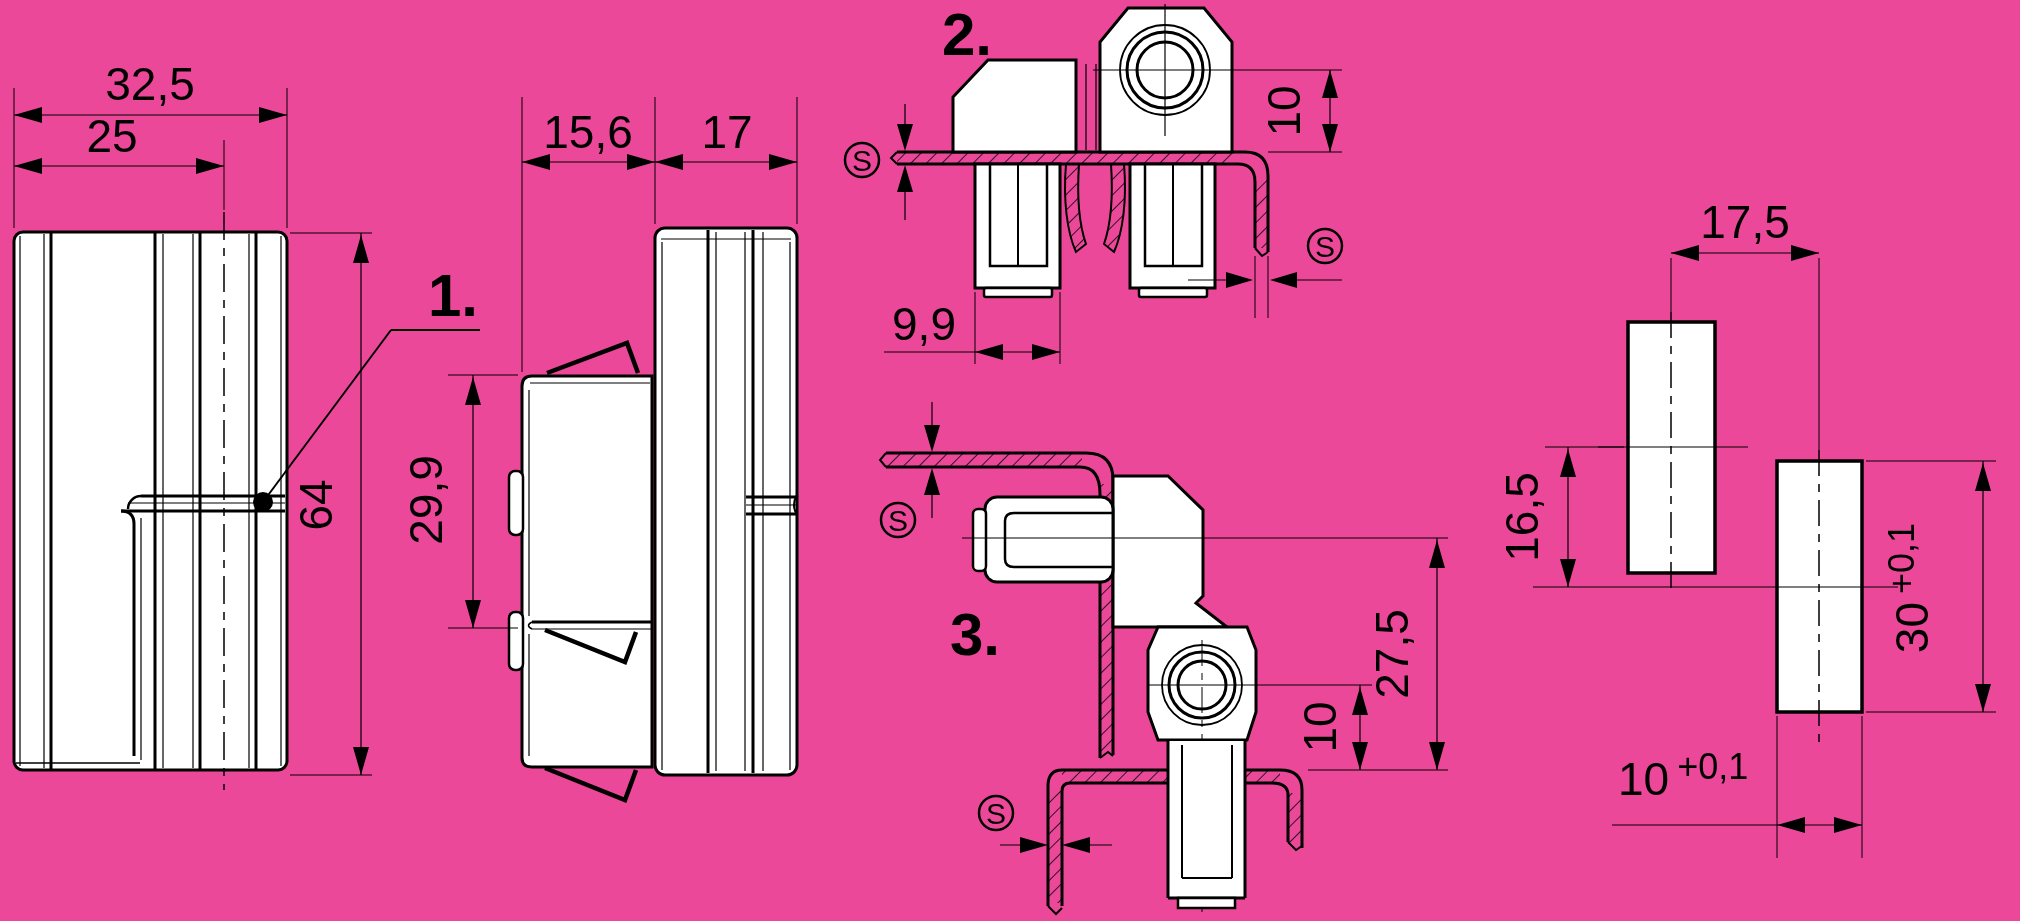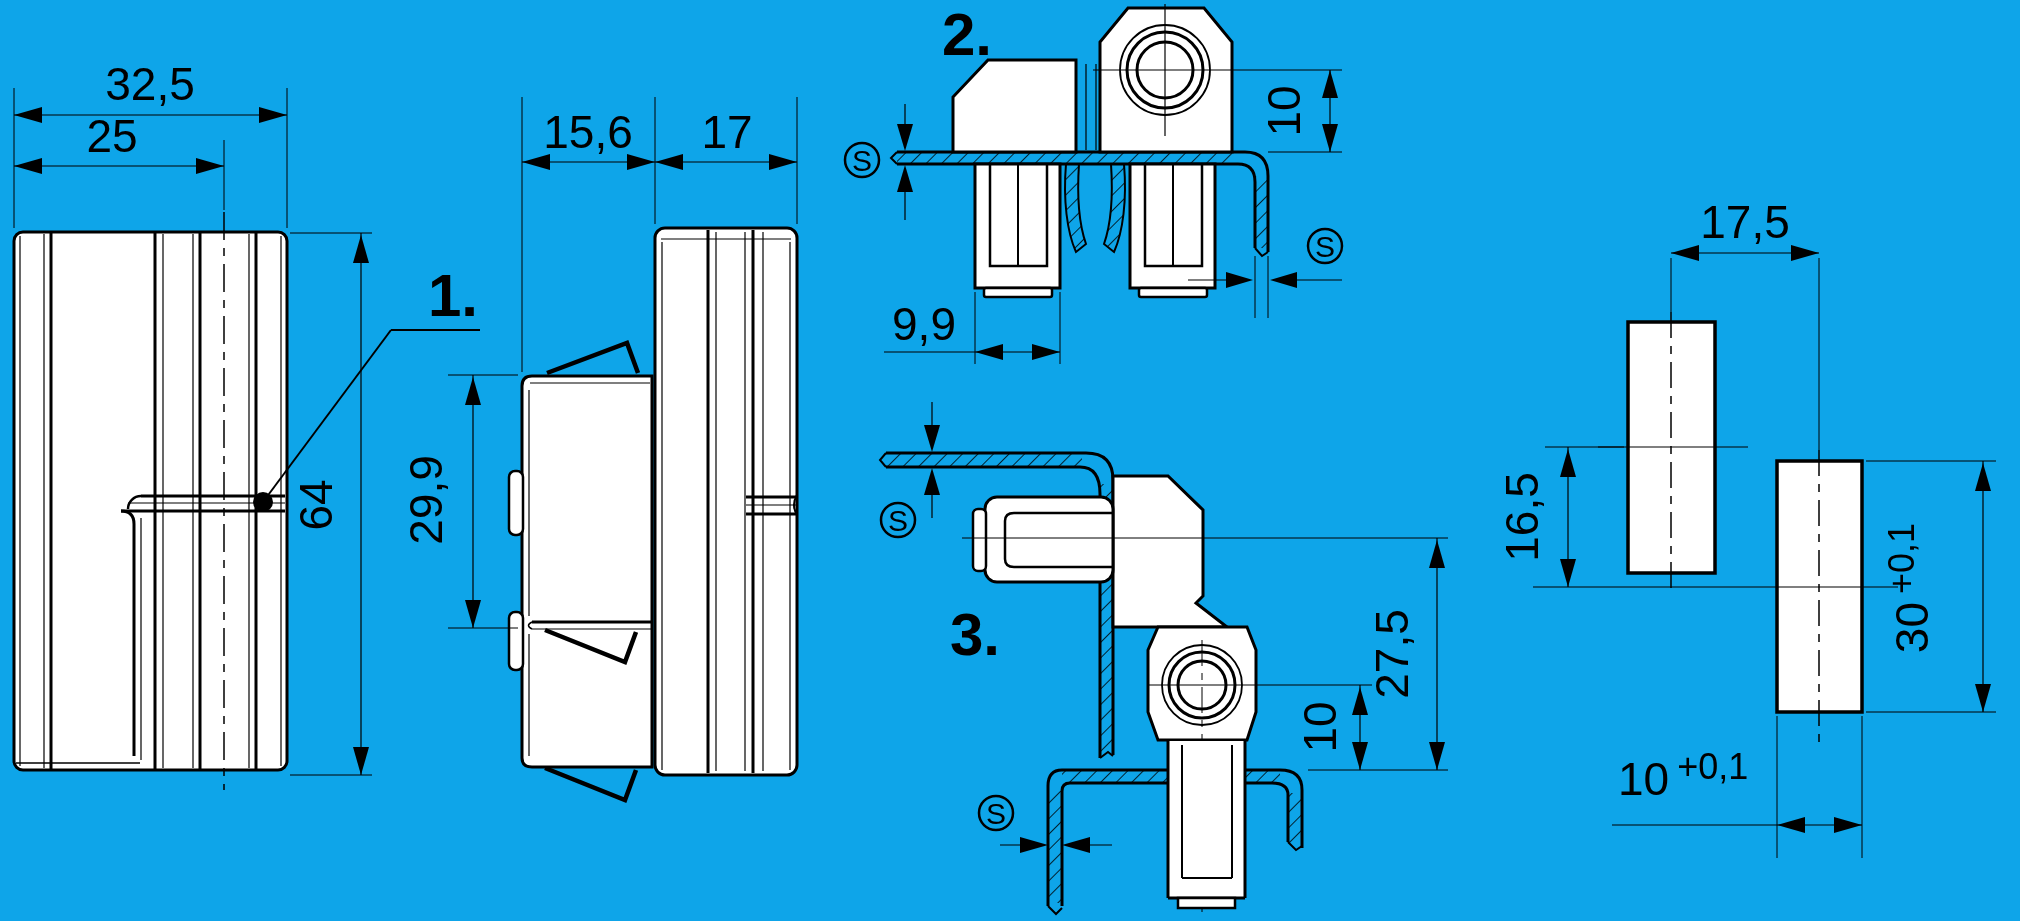--- a/index.html
+++ b/index.html
@@ -1,16 +1,16 @@
 <!DOCTYPE html>
 <html><head>
 <meta charset="utf-8">
 <style>
   html,body{margin:0;padding:0;background:#ffffff;}
-  .stage{position:relative;width:2020px;height:921px;background:#0ea5e9;overflow:hidden;
+  .stage{position:relative;width:2020px;height:921px;background:#ec4899;overflow:hidden;
          font-family:"Liberation Sans", sans-serif;}
   svg{display:block}
   text{fill:#000;}
   .dim{font-size:46px;}
   .dimsmall{font-size:36px;}
   .callout{font-size:60px;font-weight:bold;}
   .ssym{font-size:30px;}
 </style>
 </head>
 <body>

